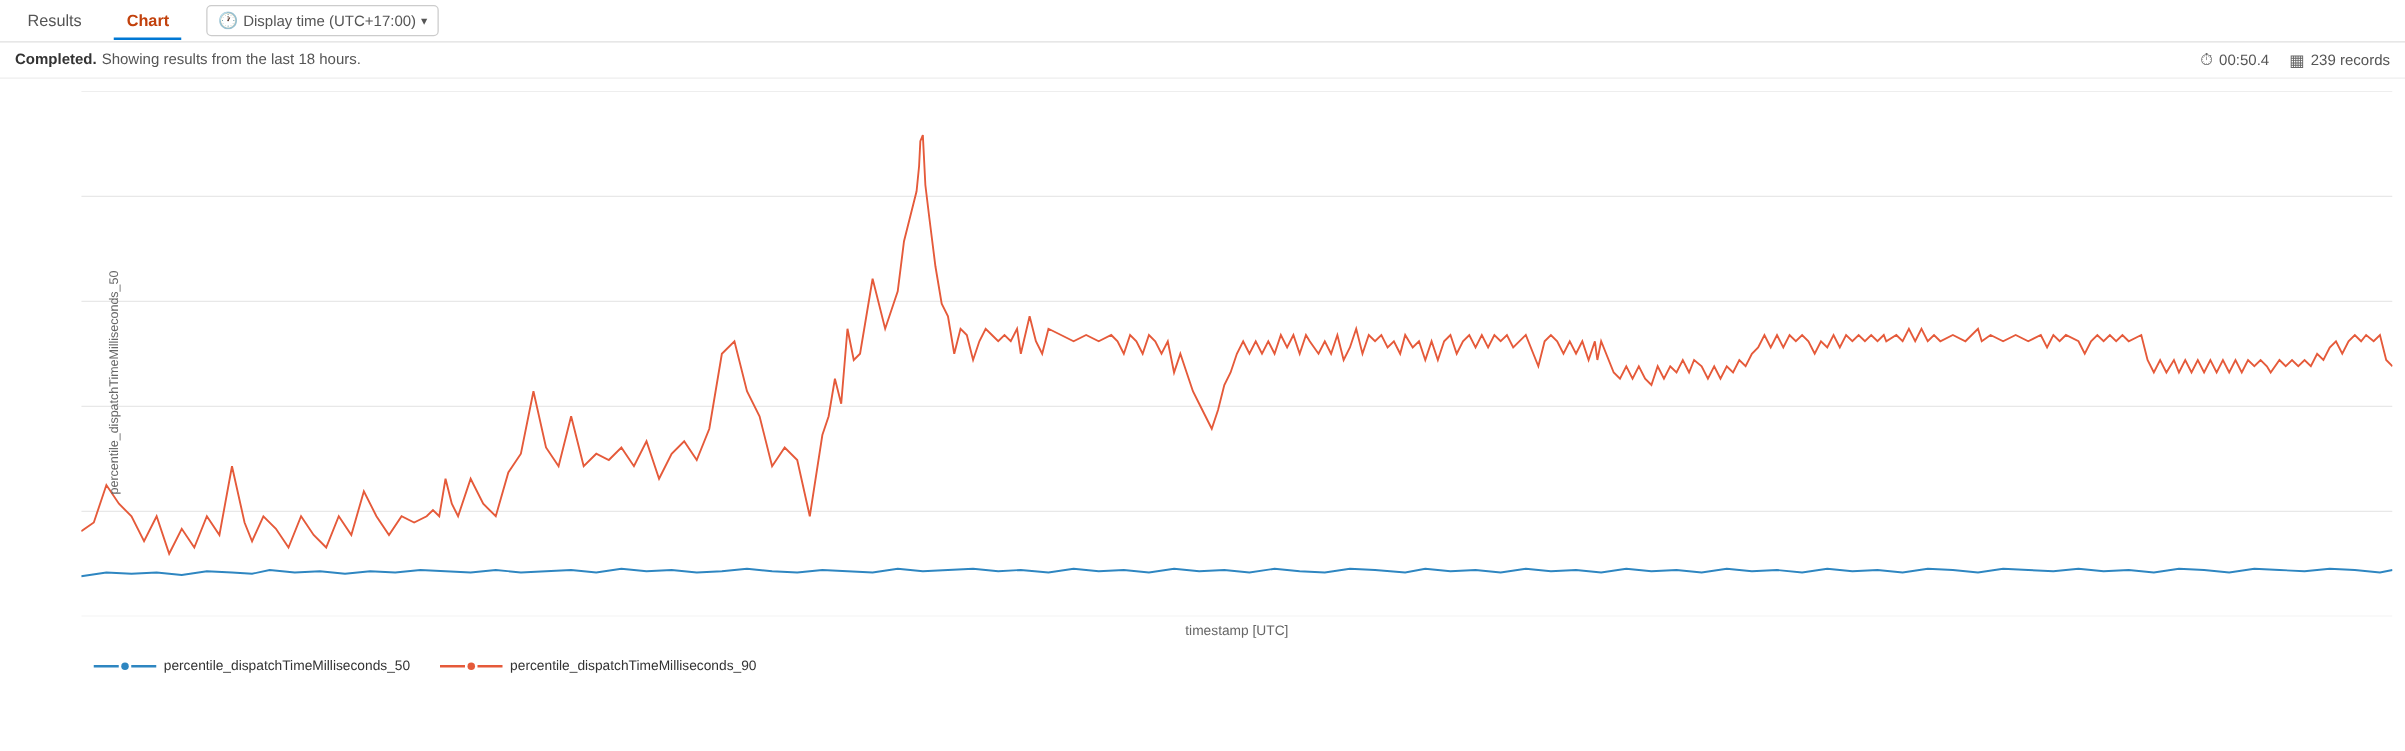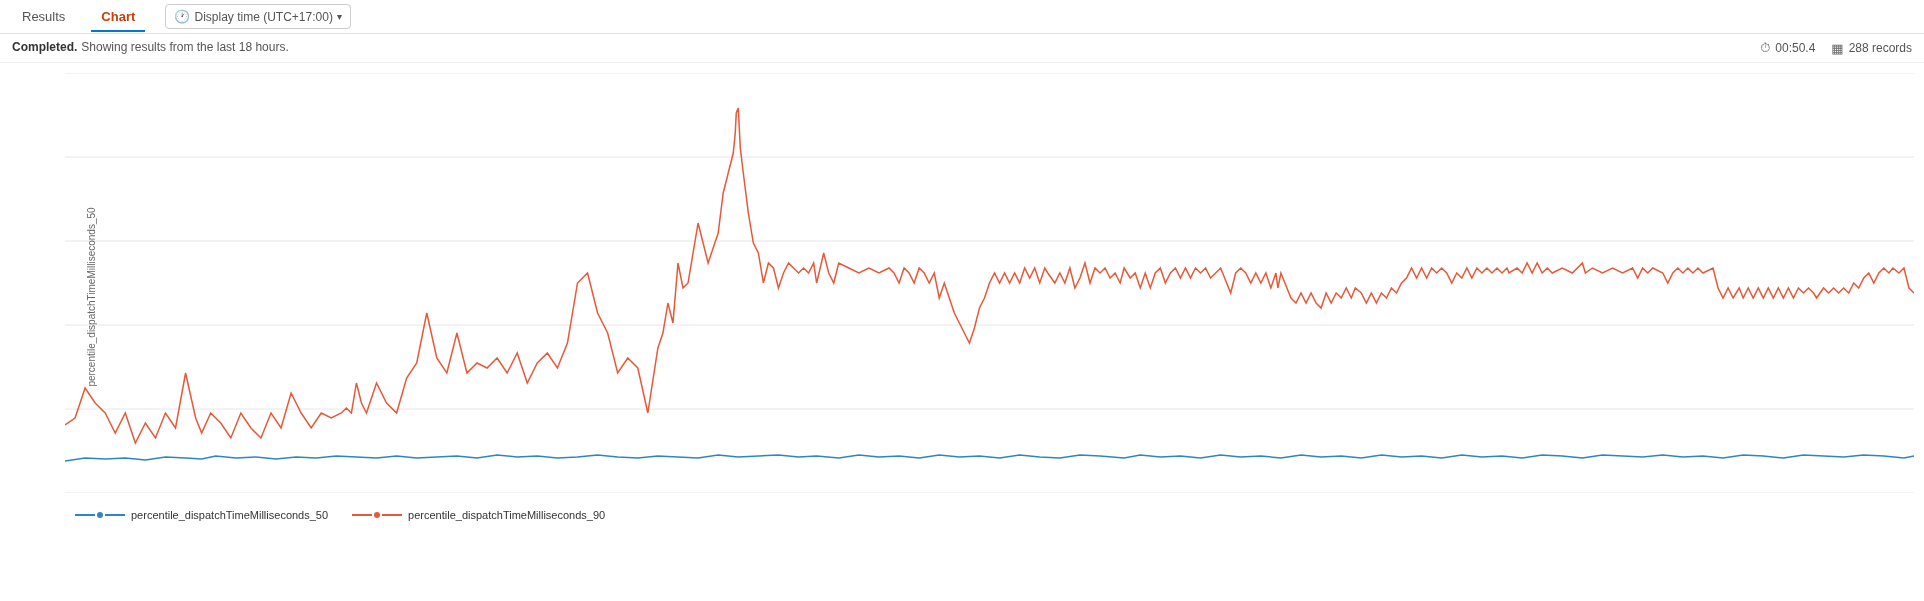--- a/index.html
+++ b/index.html
@@ -94,21 +94,21 @@
     <span class="status-completed" id="status-completed">Completed.</span>
     <span id="status-message">Showing results from the last 18 hours.</span>
   </div>
   <div class="status-right">
     <div class="status-time">
       <span class="icon-clock">⏱</span>
       <span id="duration-value">00:50.4</span>
     </div>
     <div class="status-records">
       <span class="icon-table">▦</span>
-      <span id="records-value">288 records</span>
+      <span id="records-value">239 records</span>
     </div>
   </div>
 </div>
 
 <div style="position:relative; padding: 10px 10px 10px 65px;">
   <div style="position:absolute; left:2px; top:50%; transform:translateY(-50%) rotate(-90deg); font-size:10px; color:#666; white-space:nowrap;" id="y-axis-label">percentile_dispatchTimeMilliseconds_50</div>
 
   <svg id="chart-svg" viewBox="0 0 1840 420" preserveAspectRatio="none" style="width:100%; height:420px; display:block;">
 
     <line x1="0" y1="0" x2="1840" y2="0" stroke="#e8e8e8" stroke-width="1"></line>
@@ -152,20 +152,21 @@
 
     <polyline fill="none" stroke="#2e86c1" stroke-width="1.5" points="
         0,388 20,385 40,386 60,385 80,387 100,384 120,385 136,386 150,383 170,385 190,384 210,386 230,384 250,385 270,383 290,384 310,385 330,383 350,385 370,384 390,383 410,385 430,382 450,384 470,383 490,385 510,384 530,382 550,384 570,385 590,383 610,384 630,385 650,382 670,384 690,383 710,382 730,384 748,383 770,385 790,382 810,384 830,383 850,385 870,382 890,384 910,383 930,385 950,382 970,384 990,385 1010,382 1030,383 1054,385 1070,382 1090,384 1110,383 1130,385 1150,382 1170,384 1190,383 1210,385 1230,382 1250,384 1270,383 1290,385 1310,382 1330,384 1350,383 1370,385 1390,382 1410,384 1430,383 1450,385 1470,382 1490,383 1510,385 1530,382 1550,383 1570,384 1590,382 1610,384 1630,383 1650,385 1670,382 1690,383 1710,385 1730,382 1750,383 1770,384 1790,382 1810,383 1830,385 1840,383
       "></polyline>
 
     <polyline fill="none" stroke="#e55a3a" stroke-width="1.5" points="
         0,352 10,345 20,315 30,330 40,340 50,360 60,340 70,370 80,350 90,365 100,340 110,355 120,300 130,345 136,360 145,340 155,350 165,365 175,340 185,355 195,365 205,340 215,355 225,320 235,340 245,355 255,340 265,345 275,340 280,335 285,340 290,310 295,330 300,340 310,310 320,330 330,340 340,305 350,290 360,240 370,285 380,300 390,260 400,300 410,290 420,295 430,285 440,300 450,280 460,310 470,290 480,280 490,295 500,270 510,210 520,200 530,240 540,260 550,300 560,285 570,295 580,340 590,275 595,260 600,230 605,250 610,190 615,215 620,210 630,150 640,190 645,175 650,160 655,120 660,100 665,80 667,60 668,40 670,35 672,75 675,100 680,140 685,170 690,180 695,210 700,190 705,195 710,215 715,200 720,190 725,195 730,200 735,195 740,200 745,190 748,210 755,180 760,200 765,210 770,190 780,195 790,200 800,195 810,200 820,195 825,200 830,210 835,195 840,200 845,210 850,195 855,200 860,210 865,200 870,225 875,210 880,225 885,240 890,250 895,260 900,270 905,255 910,235 915,225 920,210 925,200 930,210 935,200 940,210 945,200 950,210 955,195 960,205 965,195 970,210 975,195 978,200 985,210 990,200 995,210 1000,195 1005,215 1010,205 1015,190 1020,210 1025,195 1030,200 1035,195 1040,205 1045,200 1050,210 1054,195 1060,205 1065,200 1070,215 1075,200 1080,215 1085,200 1090,195 1095,210 1100,200 1105,195 1110,205 1115,195 1120,205 1125,195 1130,200 1135,195 1140,205 1150,195 1160,220 1165,200 1170,195 1175,200 1180,210 1185,200 1190,210 1195,200 1200,215 1205,200 1207,215 1210,200 1220,225 1225,230 1230,220 1235,230 1240,220 1245,230 1250,235 1255,220 1260,230 1265,220 1270,225 1275,215 1280,225 1284,215 1290,220 1295,230 1300,220 1305,230 1310,220 1315,225 1320,215 1325,220 1330,210 1335,205 1340,195 1345,205 1350,195 1355,205 1360,195 1365,200 1370,195 1375,200 1380,210 1385,200 1390,205 1395,195 1400,205 1405,195 1410,200 1415,195 1420,200 1425,195 1430,200 1435,195 1437,200 1445,195 1450,200 1455,190 1460,200 1465,190 1470,200 1475,195 1480,200 1490,195 1500,200 1510,190 1513,200 1520,195 1530,200 1540,195 1550,200 1560,195 1565,205 1570,195 1575,200 1580,195 1590,200 1595,210 1600,200 1605,195 1610,200 1615,195 1620,200 1625,195 1630,200 1640,195 1645,215 1650,225 1655,215 1660,225 1666,215 1670,225 1675,215 1680,225 1685,215 1690,225 1695,215 1700,225 1705,215 1710,225 1715,215 1720,225 1725,215 1730,220 1735,215 1740,220 1743,225 1750,215 1755,220 1760,215 1765,220 1770,215 1775,220 1780,210 1785,215 1790,205 1795,200 1800,210 1805,200 1810,195 1815,200 1819,195 1825,200 1830,195 1835,215 1840,220
       "></polyline>
   </svg>
 
+  <div class="x-axis-label" id="x-axis-label" style="margin-top:6px;">timestamp [UTC]</div>
 
   <div class="legend" style="margin-top:8px; padding-left:10px;">
     <div class="legend-item">
       <span style="display:inline-flex;align-items:center;gap:2px;">
         <span style="width:20px;height:2px;background:#2e86c1;display:inline-block;"></span>
         <span style="width:6px;height:6px;border-radius:50%;background:#2e86c1;display:inline-block;"></span>
         <span style="width:20px;height:2px;background:#2e86c1;display:inline-block;"></span>
       </span>
       <span>percentile_dispatchTimeMilliseconds_50</span>
     </div>

